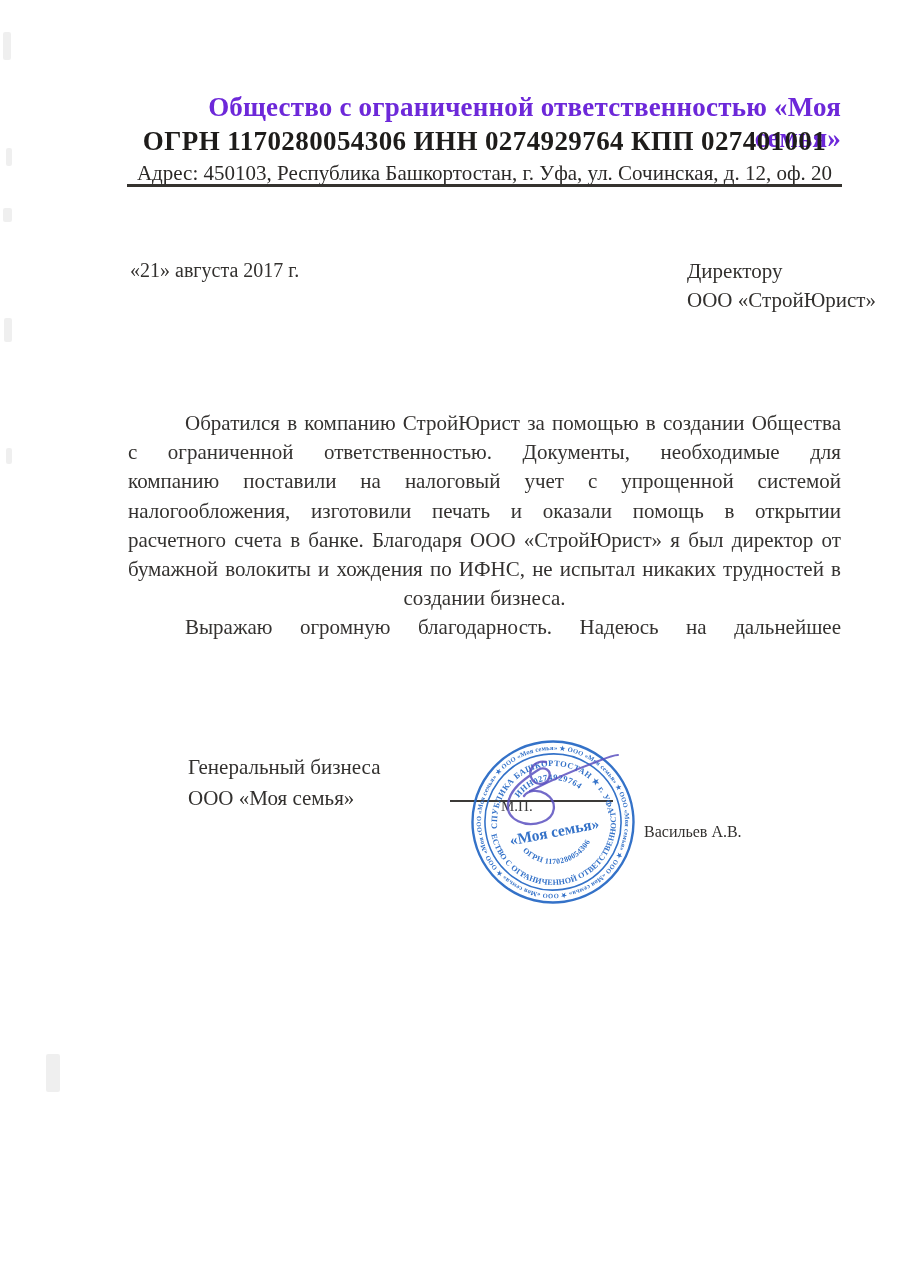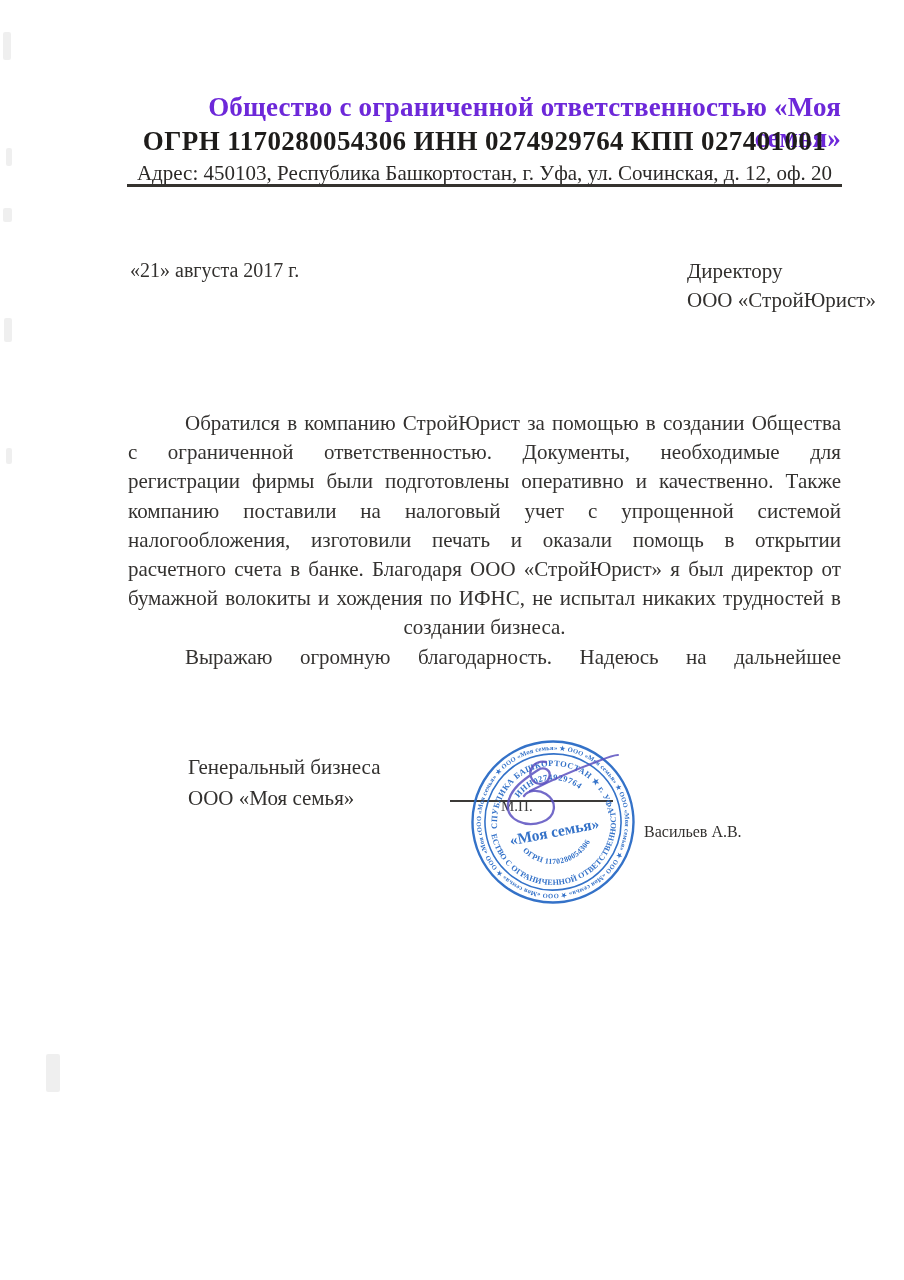--- a/index.html
+++ b/index.html
@@ -42,21 +42,20 @@
 
   <div class="abs date">«21» августа 2017 г.</div>
   <div class="abs recipient">
     <div>Директору</div>
     <div>ООО «СтройЮрист»</div>
   </div>
 
   <div class="abs letter-body">
       <div class="bline fill ind">Обратился в компанию СтройЮрист за помощью в создании Общества</div>
       <div class="bline fill">с ограниченной ответственностью. Документы, необходимые для</div>
-      <div class="bline fill">регистрации фирмы были подготовлены оперативно и качественно. Также</div>
       <div class="bline fill">компанию поставили на налоговый учет с упрощенной системой</div>
       <div class="bline fill">налогообложения, изготовили печать и оказали помощь в открытии</div>
       <div class="bline fill">расчетного счета в банке. Благодаря ООО «СтройЮрист» я был директор от</div>
       <div class="bline fill">бумажной волокиты и хождения по ИФНС, не испытал никаких трудностей в</div>
       <div class="bline">создании бизнеса.</div>
       <div class="bline fill ind">Выражаю огромную благодарность. Надеюсь на дальнейшее</div>
     </div>
 
   <div class="abs signoff">
     <div>Генеральный бизнеса</div>

